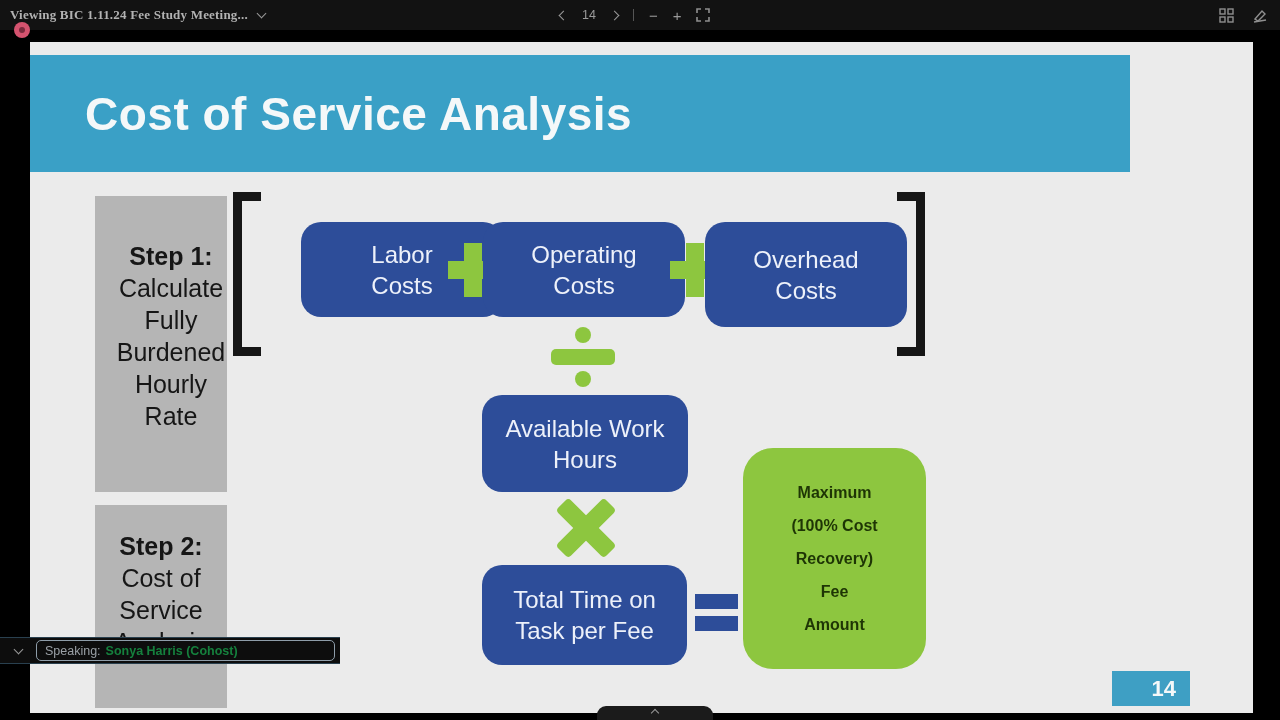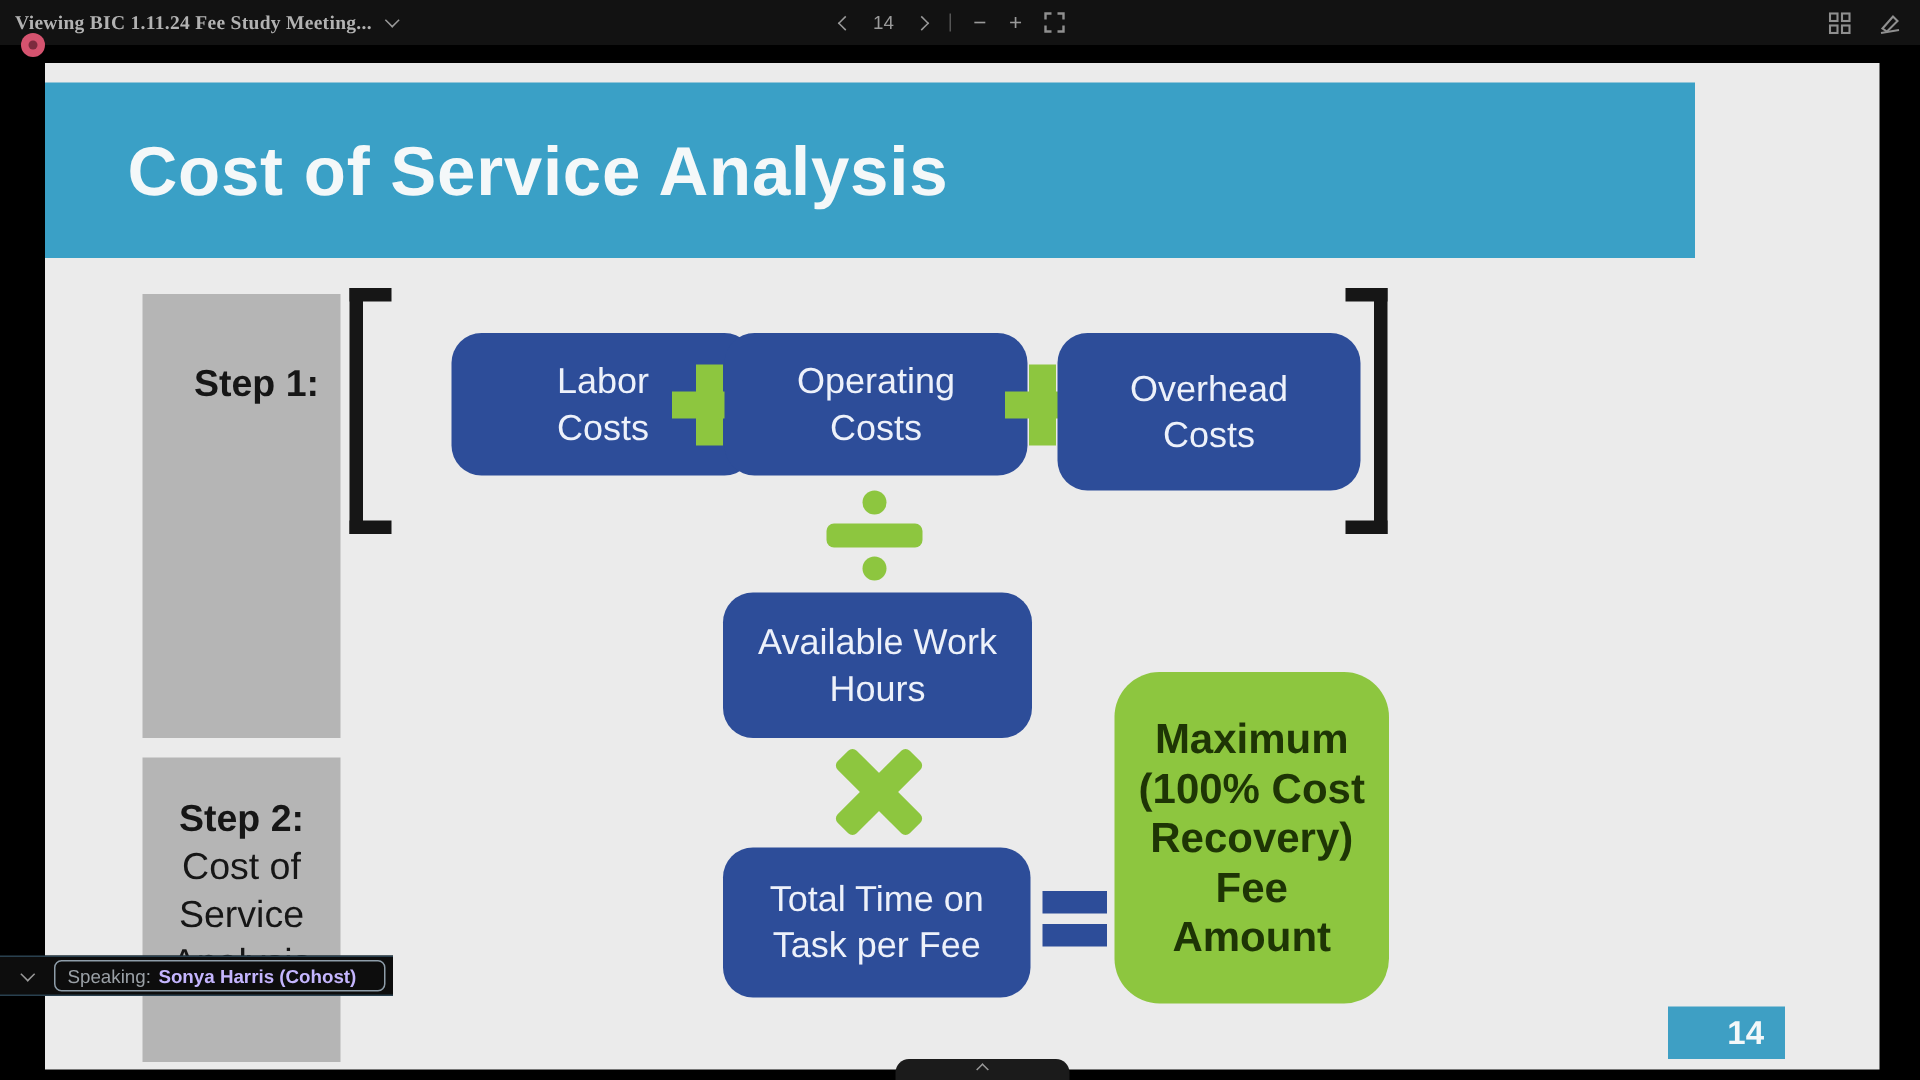--- a/index.html
+++ b/index.html
@@ -50,21 +50,21 @@
 
   .bluebox{position:absolute;background:var(--blue);border-radius:20px;color:#edf1fa;
     font-size:24px;line-height:31px;text-align:center;display:flex;align-items:center;justify-content:center;}
   #box-labor{left:231px;top:180px;width:202px;height:95px;margin-left:40px;}
   #box-operating{left:453px;top:180px;width:202px;height:95px;}
   #box-overhead{left:675px;top:180px;width:202px;height:105px;}
   #box-available{left:452px;top:353px;width:206px;height:97px;}
   #box-total{left:452px;top:523px;width:205px;height:100px;}
 
   .greenbox{position:absolute;left:713px;top:406px;width:183px;height:221px;background:var(--green);
-    border-radius:30px;color:#1e3505;font-weight:700;font-size:28px;line-height:33px;text-align:center;
+    border-radius:30px;color:#1e3505;font-weight:700;font-size:16px;line-height:33px;text-align:center;
     display:flex;align-items:center;justify-content:center;}
 
   
   .op-plus{position:absolute;width:50px;height:54px;top:201px;}
   .op-plus::before{content:"";position:absolute;left:0;top:18px;width:50px;height:18px;background:var(--green);}
   .op-plus::after{content:"";position:absolute;left:16px;top:0;width:18px;height:54px;background:var(--green);}
   #plus1{left:418px;} #plus2{left:640px;}
 
   .op-div{position:absolute;left:521px;top:285px;width:64px;height:60px;}
   .op-div .dot{position:absolute;left:24px;width:16px;height:16px;border-radius:50%;background:var(--green);}
@@ -78,27 +78,27 @@
 
   .op-eq{position:absolute;left:665px;top:552px;width:43px;height:37px;}
   .op-eq::before,.op-eq::after{content:"";position:absolute;left:0;width:43px;height:15px;background:var(--blue);}
   .op-eq::before{top:0;} .op-eq::after{top:22px;}
 
   .pagebadge{position:absolute;left:1082px;top:629px;width:78px;height:35px;background:#3e9fc4;
     color:#f4f8f9;font-size:22px;font-weight:700;display:flex;align-items:center;justify-content:flex-end;
     padding-right:14px;}
 
   
-  .speakbar{position:absolute;left:0;top:637px;width:262px;height:27px;background:#0d0d0d;z-index:5;
+  .speakbar{position:absolute;left:0;top:637px;width:340px;height:27px;background:#0d0d0d;z-index:5;
     border-top:1px solid #29404f;border-bottom:1px solid #29404f;display:flex;align-items:center;}
   .speakbar .chevwrap{width:36px;display:flex;justify-content:center;}
   .speakpill{height:21px;flex:1;margin-right:5px;border:1px solid #8e9da9;border-radius:5px;
     display:flex;align-items:center;padding-left:8px;gap:5px;}
   .speaklabel{color:#9aa0a6;font-size:12.5px;}
-  .speakname{color:#c4b5fd;font-size:12.5px;font-weight:700;}
+  .speakname{color:#15803d;font-size:12.5px;font-weight:700;}
 
   .bottomtab{position:absolute;left:597px;top:706px;width:116px;height:14px;background:#1b1b1b;
     border-radius:9px 9px 0 0;display:flex;align-items:flex-start;justify-content:center;z-index:5;}
   .bottomtab .chev{width:6px;height:6px;border-color:#9a9a9a;}
 
   svg.icon{display:block;}
 </style>
 </head>
 <body>
 
@@ -146,20 +146,25 @@
 </div>
 
 <div class="slide">
 
   <div class="titleband">
     <span class="slide-title">Cost of Service Analysis</span>
   </div>
 
   <div class="stepbox" id="step1">
     <div class="hdr">Step 1:</div>
+    <div class="ml">Calculate
+Fully
+Burdened
+Hourly
+Rate</div>
   </div>
   <div class="stepbox" id="step2">
     <div class="hdr">Step 2:</div>
     <div class="ml">Cost of
 Service
 Analysis</div>
   </div>
 
   <div class="bracket l"></div>
   <div class="bracket r"></div>

